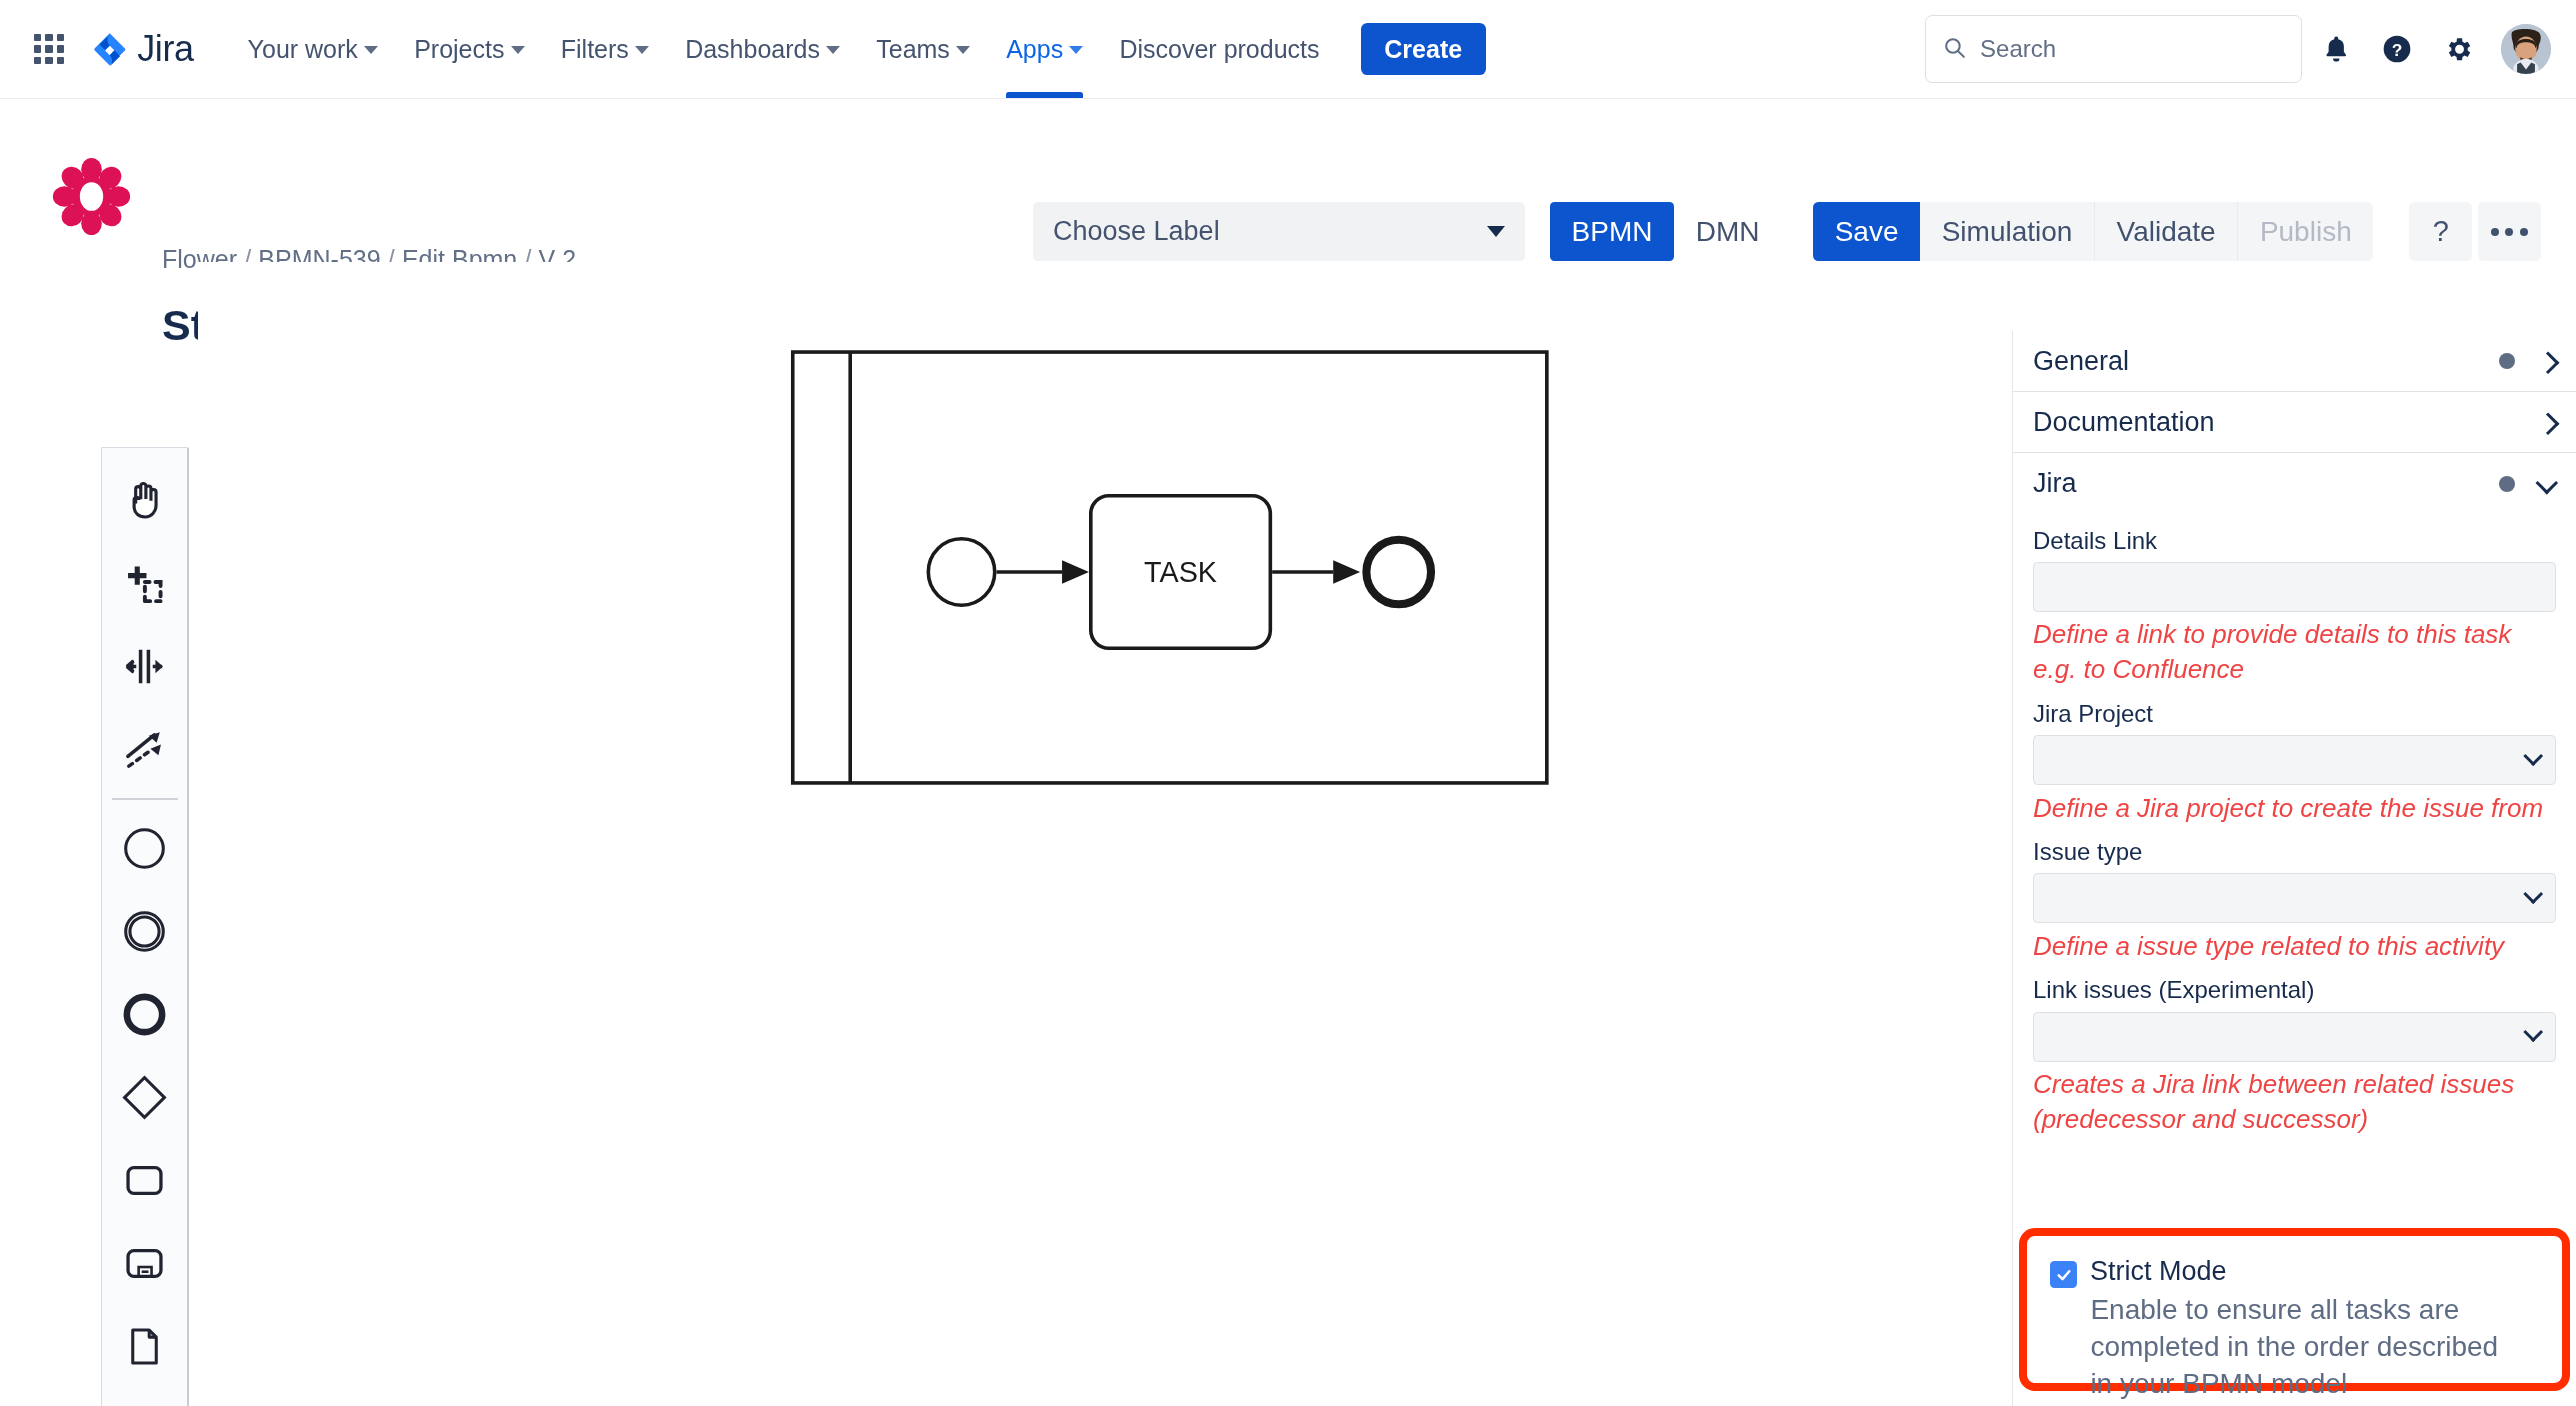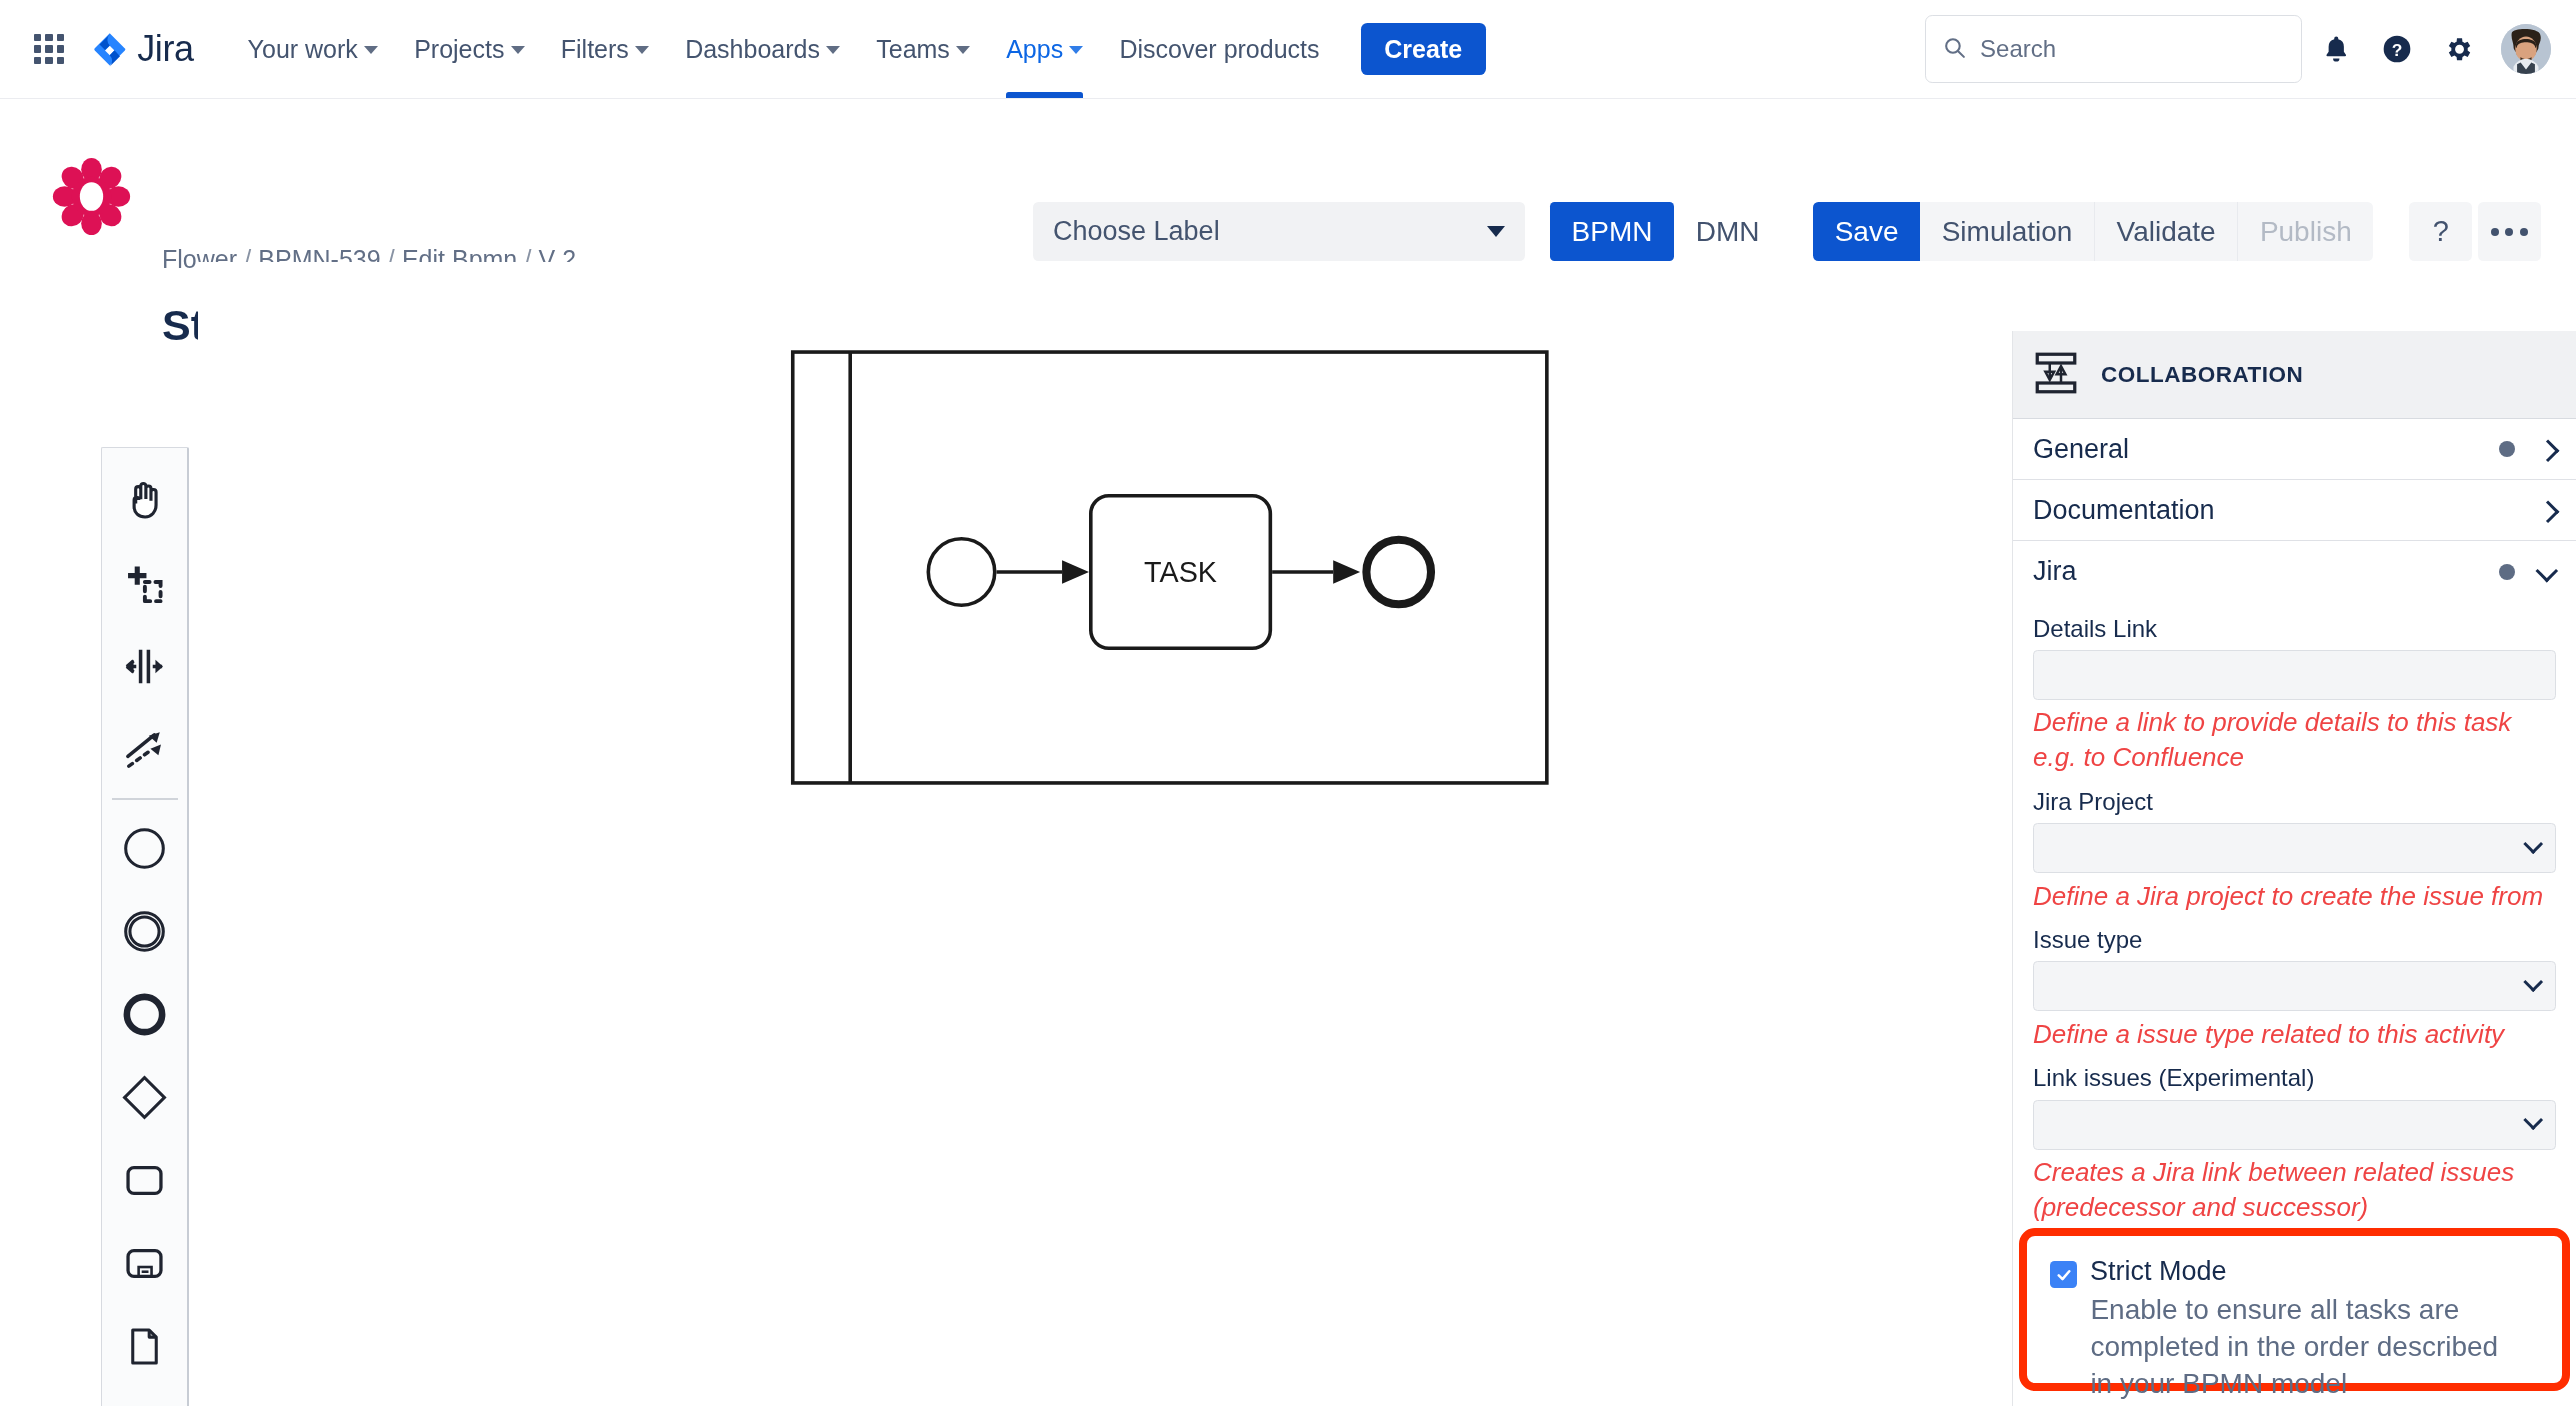--- a/index.html
+++ b/index.html
@@ -493,33 +493,20 @@
         <polygon points="624,252 654,265 624,278" stroke="none"></polygon>
       </g>
 
       <circle cx="697" cy="265" r="36" fill="#fff" stroke="#1a1a1a" stroke-width="9"></circle>
     </svg>
   </div>
 </div>
 
 <div class="panel">
 
-  <div class="panel-head">
-    <span>
-      <svg width="50" height="50" viewBox="0 0 40 40">
-        <rect x="5" y="5" width="30" height="7" fill="none" stroke="#1f2430" stroke-width="2.6"></rect>
-        <rect x="5" y="28" width="30" height="7" fill="none" stroke="#1f2430" stroke-width="2.6"></rect>
-        <path d="M15 12v12" stroke="#1f2430" stroke-width="2"></path>
-        <path d="M11.5 19 15 25.5 18.5 19z" fill="none" stroke="#1f2430" stroke-width="2"></path>
-        <path d="M24 28V16" stroke="#1f2430" stroke-width="2"></path>
-        <path d="M20.5 21 24 14.5 27.5 21z" fill="none" stroke="#1f2430" stroke-width="2"></path>
-      </svg>
-    </span>
-    <span class="title">COLLABORATION</span>
-  </div>
 
   <div class="grp-row">
     <span class="name">General</span>
     <span class="dot"></span>
     <span class="arrow"></span>
   </div>
 
   <div class="grp-row no-dot">
     <span class="name">Documentation</span>
     <span class="arrow"></span>

